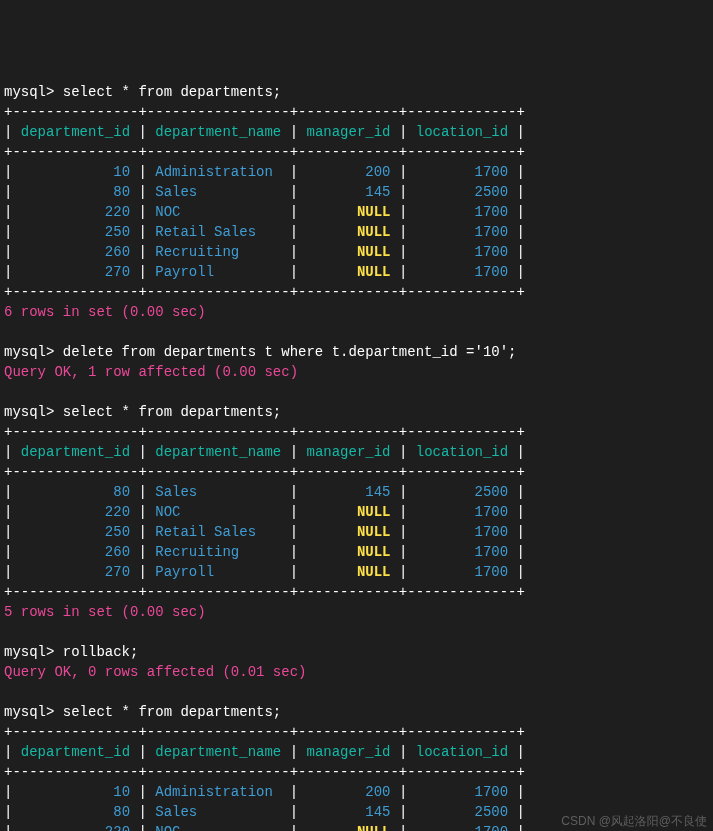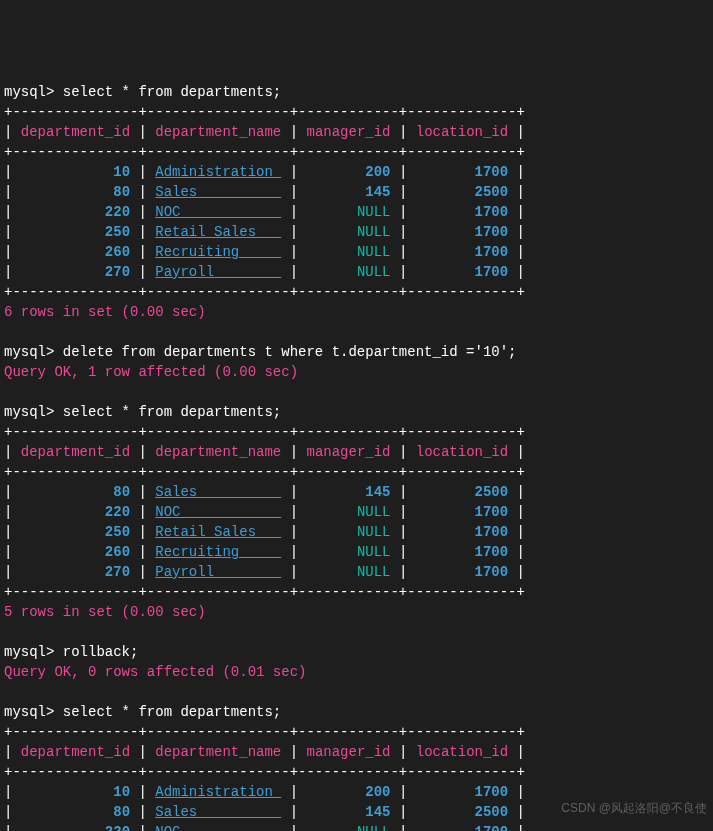--- a/index.html
+++ b/index.html
@@ -11,28 +11,28 @@
     font-size: 14px;
     line-height: 20px;
     white-space: pre;
     width: 713px;
     box-sizing: border-box;
     overflow: hidden;
   }
   .sql-cmd { color: #ffffff; text-align: right; }
   .prompt { color: #ffffff; }
   .border { color: #ffffff; }
-  .header-cell { color: #ec4899; }
-  .num-val { color: #3f9dd4; text-align: left; font-weight: bold; }
-  .str-val { color: #3f9dd4; text-decoration: underline; }
-  .null-val { color: #14b8a6; font-weight: normal; }
+  .header-cell { color: #14b8a6; }
+  .num-val { color: #3f9dd4; text-align: left; }
+  .str-val { color: #3f9dd4; }
+  .null-val { color: #fde047; font-weight: bold; }
   .status { color: #ec4899; }
   .watermark {
     position: absolute;
-    bottom: 13px;
+    bottom: 0;
     right: 6px;
     color: #888888;
     font-size: 12px;
     opacity: 0.6;
     font-family: sans-serif;
     white-space: nowrap;
   }
   .term { position: relative; }
 </style>
 </head>

